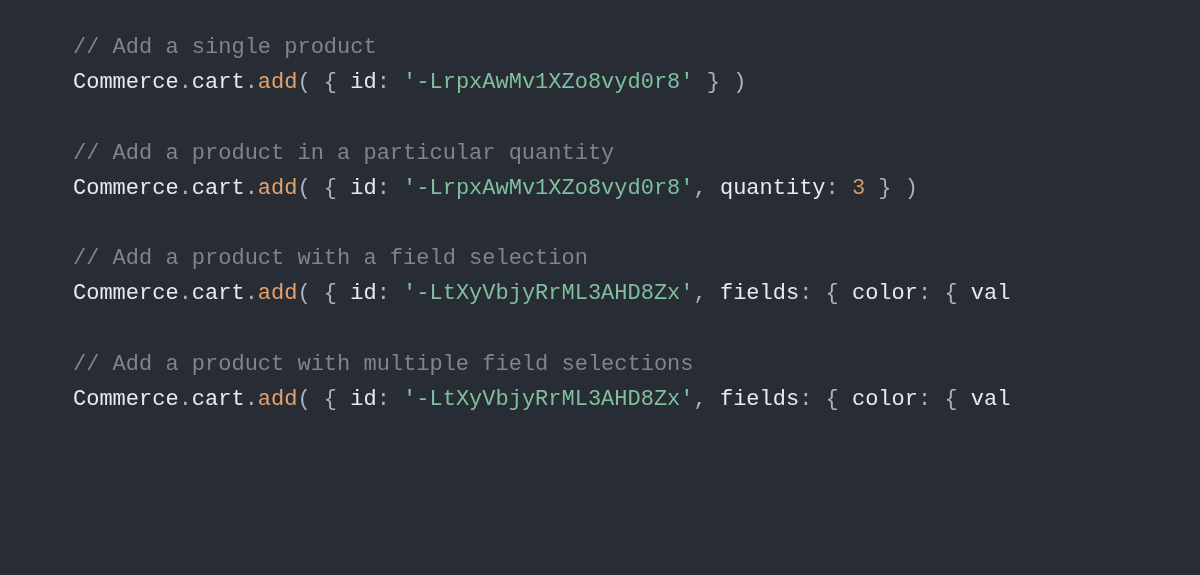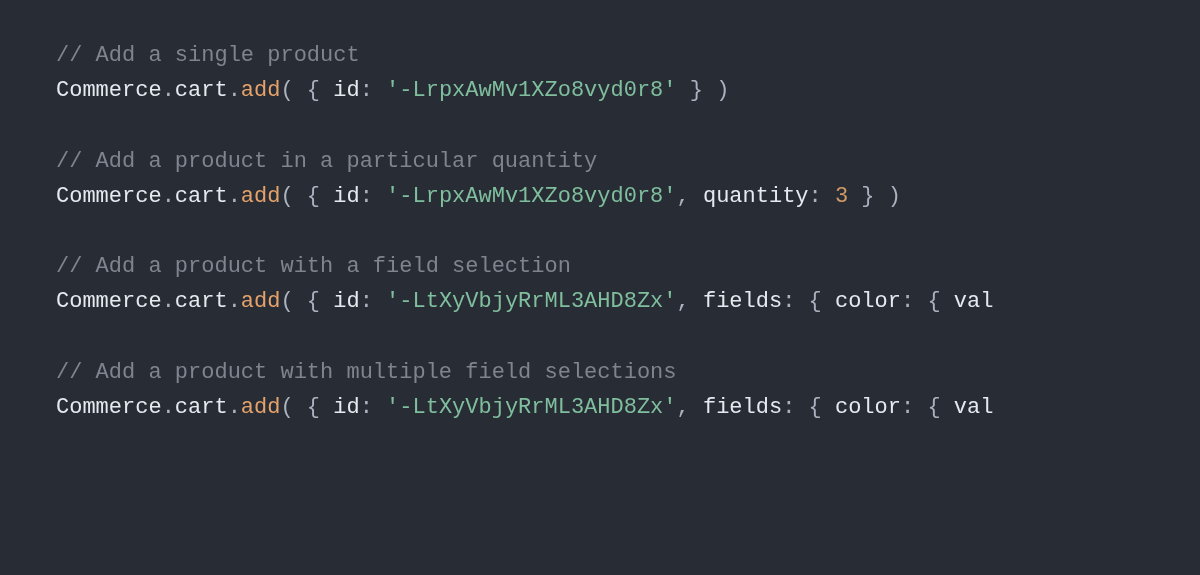--- a/index.html
+++ b/index.html
@@ -4,22 +4,22 @@
 <style>
   html, body {
     margin: 0;
     padding: 0;
     width: 1200px;
     height: 575px;
     overflow: hidden;
     background: #282c34;
   }
   pre.code {
-    margin: 8px;
-    padding: 30px 48px;
+    margin: 0;
+    padding: 30px 73px;
     font-family: "SFMono-Regular", Consolas, "Liberation Mono", Menlo, monospace;
     font-size: 22px;
     line-height: 1.6;
     white-space: pre;
     color: #abb2bf;
   }
   .tok-comment { color: #7f848e; }
   .tok-ident   { color: #e5e9f0; }
   .tok-punct   { color: #abb2bf; }
   .tok-method  { color: #e5a26b; }

